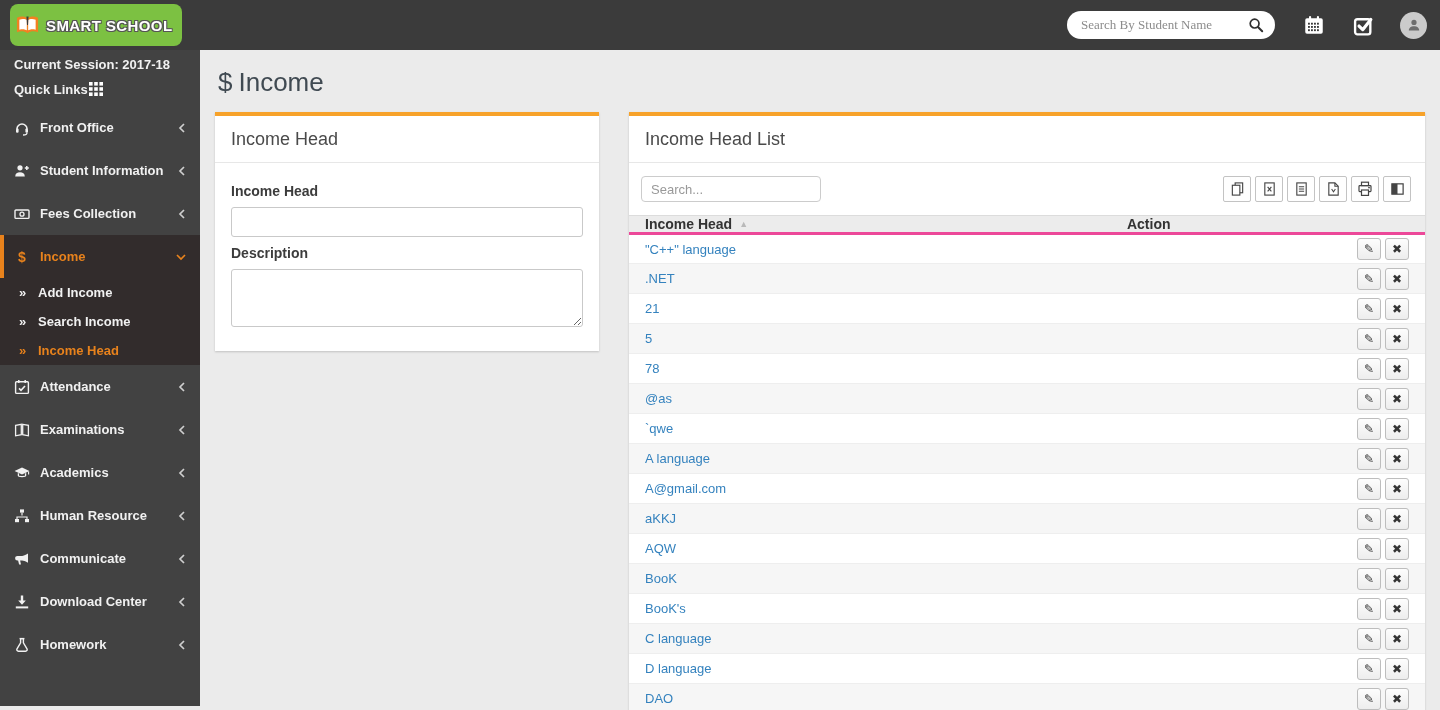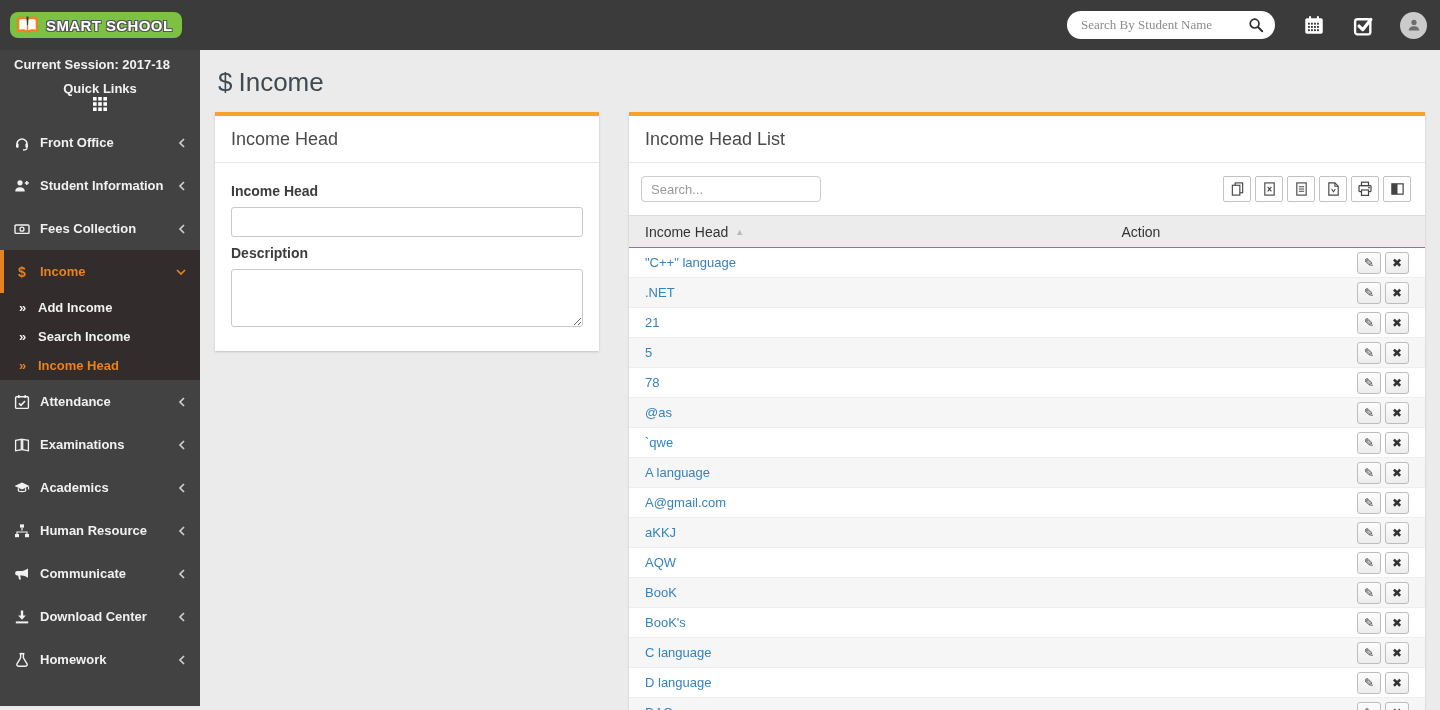--- a/index.html
+++ b/index.html
@@ -1,36 +1,36 @@
 <!DOCTYPE html>
 <html><head>
 <meta charset="utf-8">
 <style>
   * { margin:0; padding:0; box-sizing:border-box; }
   html,body { width:1440px; height:710px; overflow:hidden; font-family:"Liberation Sans",sans-serif; background:#ebebeb; }
 
   
   .topbar { position:fixed; top:0; left:0; width:1440px; height:50px; background:#3b3b3b; display:flex; align-items:center; z-index:20; }
   .logo-zone { width:200px; flex:0 0 200px; display:flex; align-items:center; }
-  .logo-pill { margin-left:10px; height:26px; width:172px; background:#7cc142; border-radius:8px; display:flex; align-items:center; padding:0 8px 0 5px; gap:6px; cursor:pointer; }
+  .logo-pill { margin-left:10px; height:42px; width:172px; background:#7cc142; border-radius:8px; display:flex; align-items:center; padding:0 8px 0 5px; gap:6px; cursor:pointer; }
   .logo-pill .ltext { color:#fff; font-weight:bold; font-size:15px; letter-spacing:.4px;
       text-shadow:1px 1px 0 #555, -1px 1px 0 #555, 1px -1px 0 #555, -1px -1px 0 #555; white-space:nowrap; }
   .school-name { margin-left:13px; color:#8bc63e; font-weight:bold; font-size:20px; }
   .top-right { margin-left:auto; display:flex; align-items:center; padding-right:13px; }
   .hsearch { width:208px; height:28px; background:#fff; border-radius:14px; display:flex; align-items:center; padding:0 9px 0 14px; }
   .hsearch input { border:none; outline:none; flex:1; min-width:0; font-size:13px; color:#0f766e; font-family:Liberation Serif, serif; }
   .hsearch input::placeholder { color:#8c8c8c; }
   .hsearch .sbtn { background:none; border:none; cursor:pointer; display:flex; padding:2px; }
   .hicon { background:none; border:none; cursor:pointer; margin-left:29px; display:flex; align-items:center; }
   .avatar { margin-left:26px; width:27px; height:27px; border-radius:50%; background:#cbcbcb; display:flex; align-items:center; justify-content:center; cursor:pointer; overflow:hidden; }
 
   
   .sidebar { position:fixed; top:46px; left:0; width:200px; height:660px; background:#424242; color:#f1f1f1; z-index:10; }
   .session { padding:11px 14px 0; font-size:13px; font-weight:bold; line-height:16px; }
-  .quicklinks { padding:8px 14px 9px; font-size:13px; font-weight:bold; display:flex; align-items:center; justify-content:flex-start; cursor:pointer;flex-direction:column; }
+  .quicklinks { padding:8px 14px 9px; font-size:13px; font-weight:bold; display:flex; align-items:center; justify-content:flex-start; cursor:pointer; }
   .mitem { height:43px; display:flex; align-items:center; padding:0 14px; font-size:13px; font-weight:bold; color:#f1f1f1; cursor:pointer; }
   .micon { width:26px; flex:0 0 26px; display:flex; align-items:center; }
   .mlabel { flex:1; }
   .chev { display:flex; align-items:center; }
   .exp-block { background:#322c2c; }
   .exp-block .mitem.active { border-left:4px solid #e8821c; padding-left:10px; color:#e8821c; }
   .sitem { height:29px; display:flex; align-items:center; padding-left:19px; font-size:13px; font-weight:bold; color:#f1f1f1; cursor:pointer; }
   .sitem .sarrow { width:19px; font-size:13px; }
   .sitem.active-sub { color:#e8821c; }
 
@@ -51,21 +51,21 @@
   .save-btn { background:#6e6e6e; color:#fff; border:none; border-radius:3px; padding:8px 17px; font-size:14px; cursor:pointer; font-family:inherit; }
 
   .list-card { flex:1; min-height:660px; }
   .list-toolbar { display:flex; align-items:center; justify-content:space-between; padding:13px 14px 13px 12px; }
   .tsearch { width:180px; height:26px; border:1px solid #ccc; border-radius:4px; padding:0 9px; font-size:13px; font-family:inherit; color:#555; }
   .tsearch::placeholder { color:#999; }
   .export-btns { display:flex; gap:4px; }
   .ebtn { width:28px; height:26px; background:#fefefe; border:1px solid #c3c3c3; border-radius:2px; display:flex; align-items:center; justify-content:center; cursor:pointer; }
 
   table.list { width:100%; border-collapse:collapse; }
-  table.list thead th { background:#ececec; border-top:1px solid #dcdcdc; border-bottom:1px solid #ec4899; height:32px; padding:0 16px; text-align:left; font-size:14px; font-weight:normal; color:#333; }
+  table.list thead th { background:#ececec; border-top:1px solid #dcdcdc; border-bottom:3px solid #ec4899; height:18px; padding:0 16px; text-align:left; font-size:14px; font-weight:bold; color:#333; }
   th.action-col { text-align:right;margin-top:18px; }
   .sort-arrow { color:#b9b9b9; font-size:9px; margin-left:7px; vertical-align:2px; }
   table.list tbody td { height:30px; padding:0 16px; border-bottom:1px solid #eeeeee; font-size:13px; }
   table.list tbody tr:nth-child(even) { background:#f6f6f6; }
   td.cell-link a { color:#3482be; text-decoration:none; }
   td.act { text-align:right; white-space:nowrap; padding-right:13px; }
   .abtn { width:24px; height:22px; border:1px solid #bdbdbd; border-radius:3px; background:linear-gradient(#fdfdfd,#ededed); color:#333; margin-left:4px; cursor:pointer; display:inline-flex; align-items:center; justify-content:center; font-size:12px; line-height:1; font-family:inherit; }
   .abtn .g { pointer-events:none; }
 </style>
 </head>

